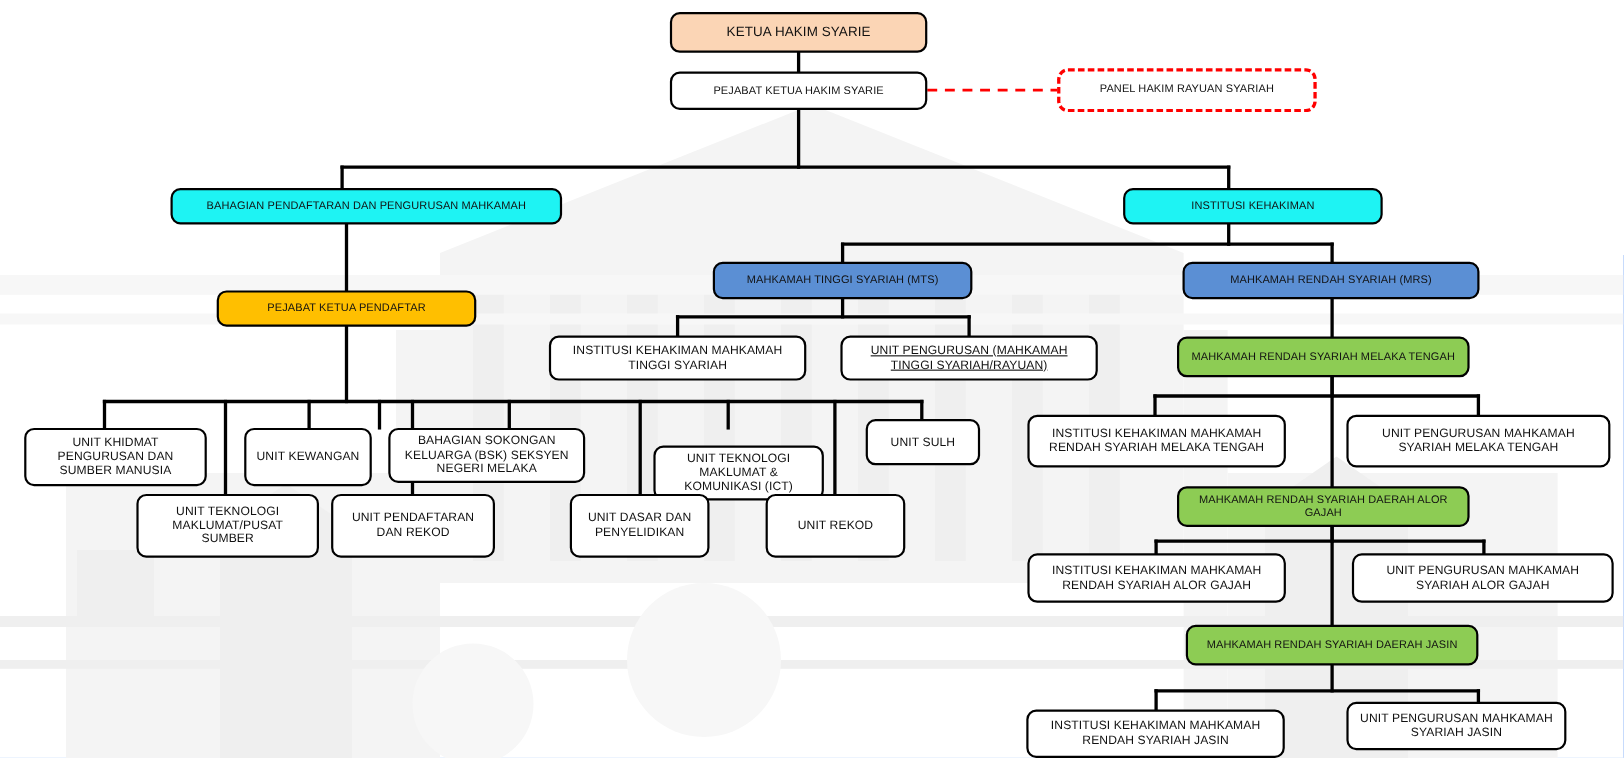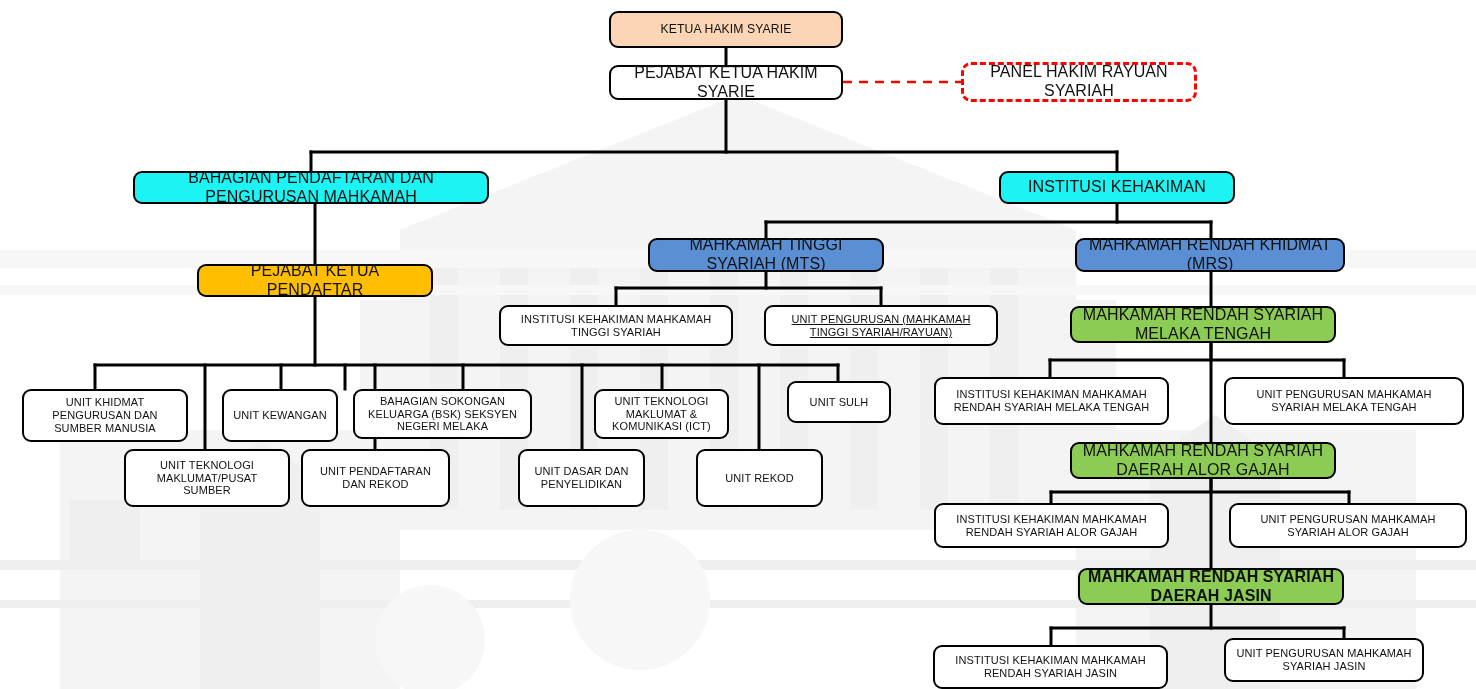--- a/index.html
+++ b/index.html
@@ -42,25 +42,25 @@
     align-items: center;
     justify-content: center;
     text-align: center;
     color: #111111;
     line-height: 1.18;
     padding: 2px 6px;
     letter-spacing: 0.1px;
   }
   .node span { display: block; width: 100%; }
   .n-small  { font-size: 11px; }
-  .n-mid    { font-size: 16px; }
+  .n-mid    { font-size: 10px; }
   .n-large  { font-size: 12.2px; }
   .fill-peach  { background: #fbd5b5; }
   .fill-white  { background: #ffffff; }
-  .fill-cyan   { background: #1ef3f3; }
+  .fill-cyan   { background: #1ef3f3; margin-left: 22px; }
   .fill-amber  { background: #ffbf00; }
   .fill-blue   { background: #5b8fd4; }
   .fill-green  { background: #8dcc54; }
   .node.dashed {
     border: 3px dashed #ff0000;
     border-radius: 10px;
     background: transparent;
   }
 </style>
 </head>
@@ -167,38 +167,38 @@
       <div class="node n-mid fill-cyan" style="left: 999px; top: 171px; width: 236px; height: 33px;">
         <span>INSTITUSI KEHAKIMAN</span>
       </div>
       <div class="node n-mid fill-amber" style="left: 197px; top: 264px; width: 236px; height: 33px;">
         <span>PEJABAT KETUA PENDAFTAR</span>
       </div>
       <div class="node n-mid fill-blue" style="left: 648px; top: 238px; width: 236px; height: 34px;">
         <span>MAHKAMAH TINGGI SYARIAH (MTS)</span>
       </div>
       <div class="node n-mid fill-blue" style="left: 1075px; top: 238px; width: 270px; height: 34px;">
-        <span>MAHKAMAH RENDAH KHIDMAT (MRS)</span>
+        <span>MAHKAMAH RENDAH SYARIAH (MRS)</span>
       </div>
       <div class="node n-small fill-white" style="left: 499px; top: 305px; width: 234px; height: 41px;">
         <span>INSTITUSI KEHAKIMAN MAHKAMAH TINGGI SYARIAH</span>
       </div>
       <div class="node n-small fill-white" style="left: 764px; top: 305px; width: 234px; height: 41px; text-decoration: underline;">
         <span>UNIT PENGURUSAN (MAHKAMAH TINGGI SYARIAH/RAYUAN)</span>
       </div>
       <div class="node n-small fill-white" style="left: 22px; top: 389px; width: 166px; height: 53px;">
         <span>UNIT KHIDMAT PENGURUSAN DAN SUMBER MANUSIA</span>
       </div>
       <div class="node n-small fill-white" style="left: 222px; top: 389px; width: 116px; height: 53px;">
         <span>UNIT KEWANGAN</span>
       </div>
       <div class="node n-small fill-white" style="left: 353px; top: 389px; width: 179px; height: 50px;">
         <span>BAHAGIAN SOKONGAN KELUARGA (BSK) SEKSYEN NEGERI MELAKA</span>
       </div>
-      <div class="node n-small fill-white" style="left: 594px; top: 389px; width: 135px; height: 50px;">
+      <div class="node n-small fill-white" style="left: 594px; top: 405px; width: 155px; height: 50px;">
         <span>UNIT TEKNOLOGI MAKLUMAT &amp; KOMUNIKASI (ICT)</span>
       </div>
       <div class="node n-small fill-white" style="left: 787px; top: 381px; width: 104px; height: 42px;">
         <span>UNIT SULH</span>
       </div>
       <div class="node n-small fill-white" style="left: 124px; top: 449px; width: 166px; height: 58px;">
         <span>UNIT TEKNOLOGI MAKLUMAT/PUSAT SUMBER</span>
       </div>
       <div class="node n-small fill-white" style="left: 301px; top: 449px; width: 149px; height: 58px;">
         <span>UNIT PENDAFTARAN DAN REKOD</span>
@@ -220,21 +220,21 @@
       </div>
       <div class="node n-mid fill-green" style="left: 1070px; top: 442px; width: 266px; height: 37px;">
         <span>MAHKAMAH RENDAH SYARIAH DAERAH ALOR GAJAH</span>
       </div>
       <div class="node n-small fill-white" style="left: 934px; top: 503px; width: 235px; height: 45px;">
         <span>INSTITUSI KEHAKIMAN MAHKAMAH RENDAH SYARIAH ALOR GAJAH</span>
       </div>
       <div class="node n-small fill-white" style="left: 1229px; top: 503px; width: 238px; height: 45px;">
         <span>UNIT PENGURUSAN MAHKAMAH SYARIAH ALOR GAJAH</span>
       </div>
-      <div class="node n-mid fill-green" style="left: 1078px; top: 568px; width: 266px; height: 37px; font-weight: bold;">
+      <div class="node n-mid fill-green" style="left: 1078px; top: 568px; width: 266px; height: 37px;">
         <span>MAHKAMAH RENDAH SYARIAH DAERAH JASIN</span>
       </div>
       <div class="node n-small fill-white" style="left: 933px; top: 645px; width: 235px; height: 44px;">
         <span>INSTITUSI KEHAKIMAN MAHKAMAH RENDAH SYARIAH JASIN</span>
       </div>
       <div class="node n-small fill-white" style="left: 1224px; top: 638px; width: 200px; height: 44px;">
         <span>UNIT PENGURUSAN MAHKAMAH SYARIAH JASIN</span>
       </div>
     </div>
 

